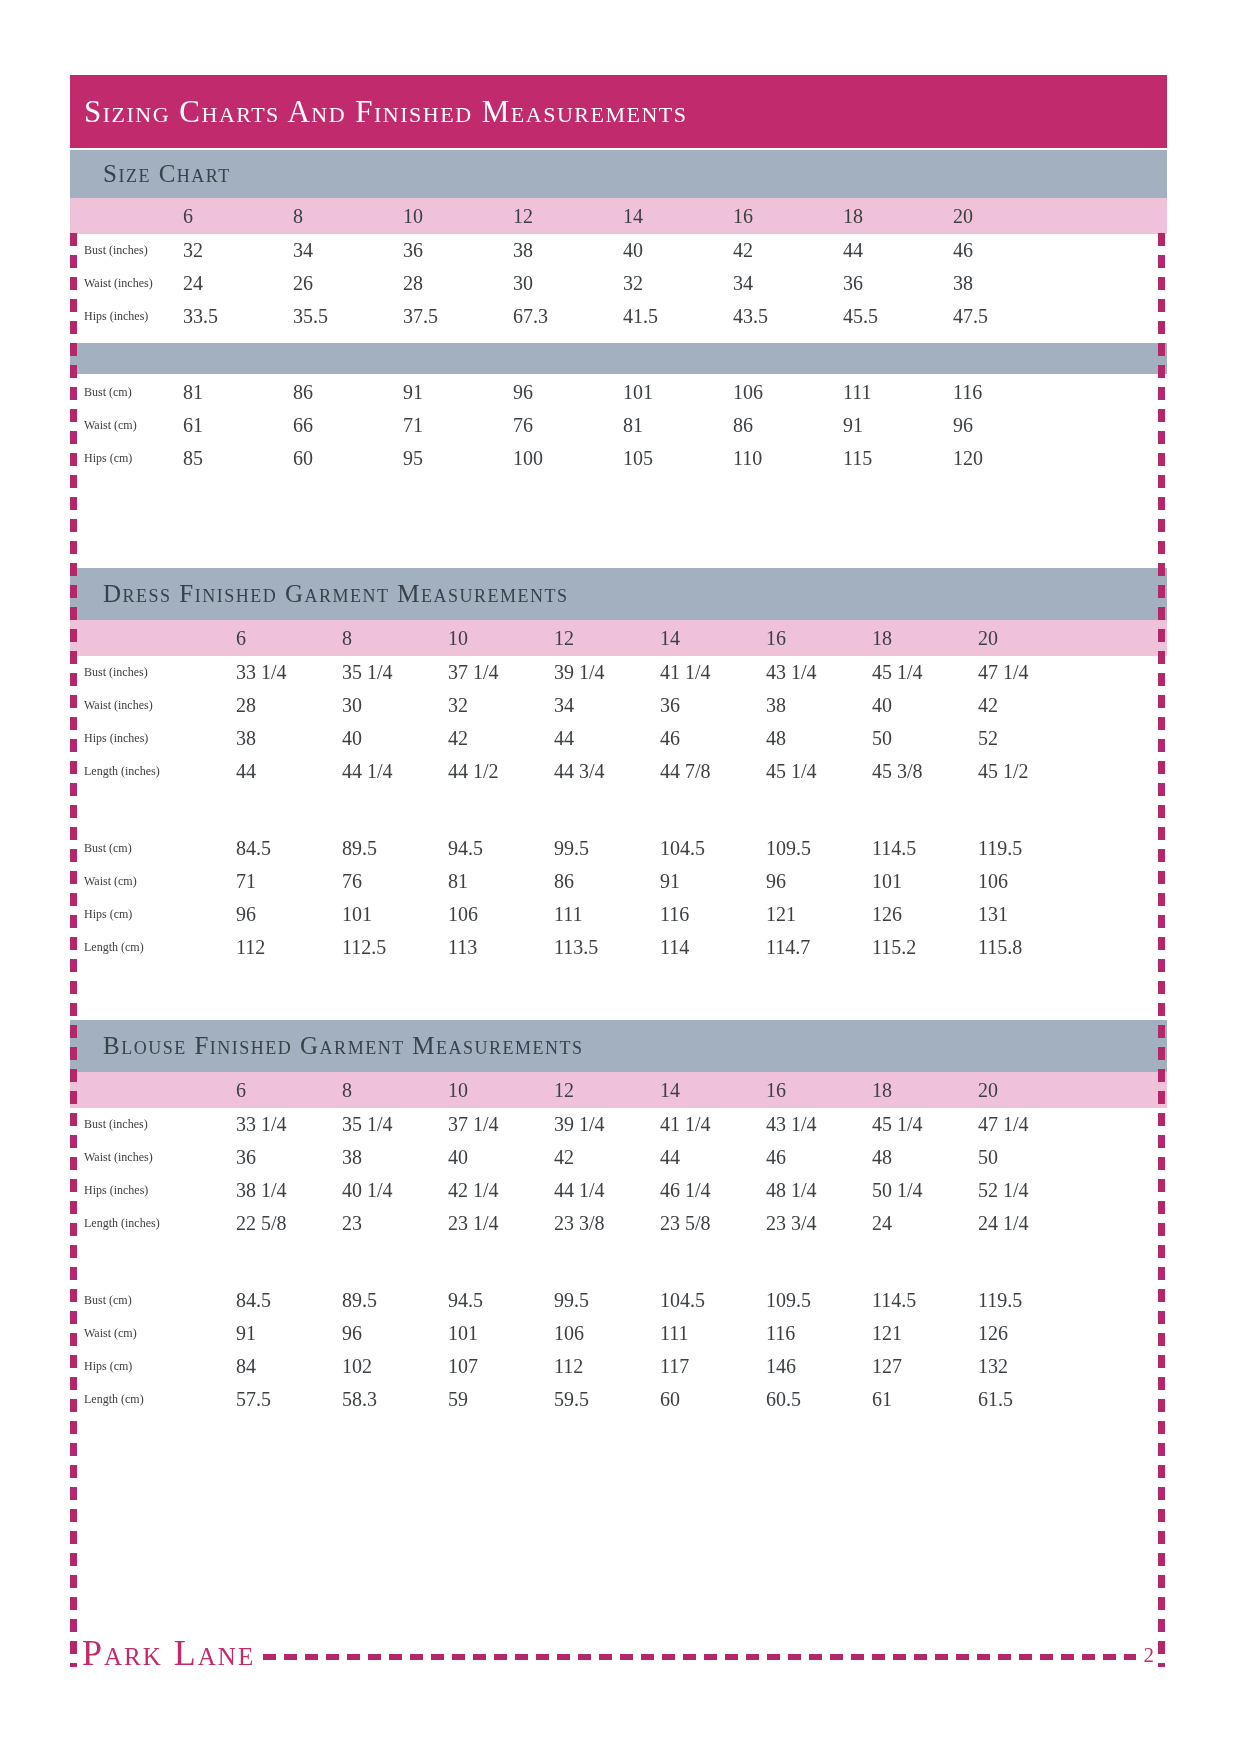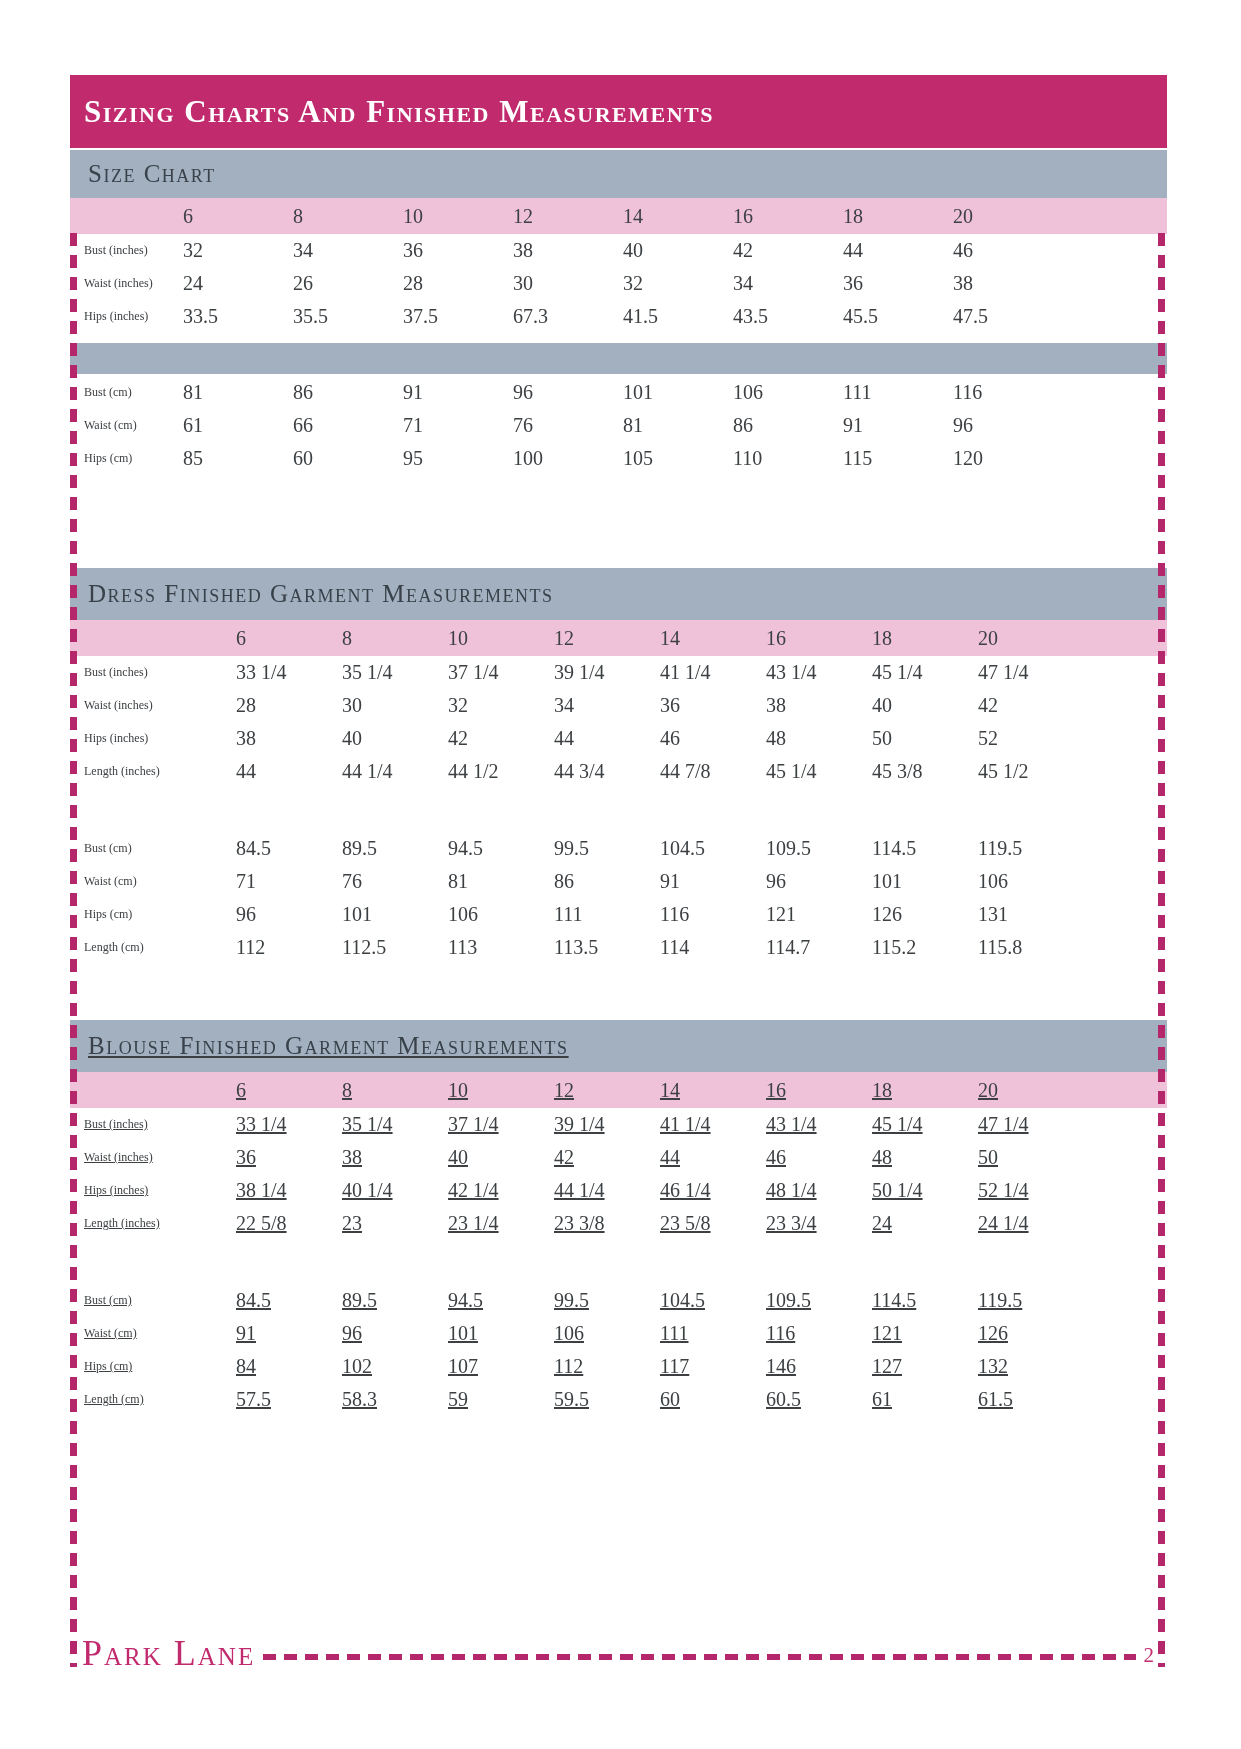--- a/index.html
+++ b/index.html
@@ -19,31 +19,31 @@
   }
   .vdash.left{left:70px;}
   .vdash.right{left:1158px;}
 
   
   .title-bar{
     position:absolute; left:70px; top:75px; width:1097px; height:73px;
     background:var(--magenta); display:flex; align-items:center;
   }
   .title-bar h1{
-    margin:0; padding-left:14px; font-size:31px; font-weight:bold;
+    margin:0; padding-left:14px; font-size:31px; font-weight:normal;
     color:#ffffff; font-variant:small-caps; letter-spacing:1.5px; white-space:nowrap;
   }
 
   
   .section{position:absolute; left:70px; width:1097px;}
-  .sec-0{top:150px;} .sec-1{top:568px;} .sec-2{top:1020px;text-decoration:underline;}
+  .sec-0{top:150px;} .sec-1{top:568px;} .sec-2{top:1020px;}
   .section-heading-bar{height:52px; background:var(--grey-bar); display:flex; align-items:center;}
   .sec-0 .section-heading-bar{height:48px;}
   .section-heading{
-    margin:0; padding-left:18px; font-size:25px; font-weight:normal;
+    margin:0; padding-left:33px; font-size:25px; font-weight:normal;
     color:#39424b; font-variant:small-caps; letter-spacing:1.5px; white-space:nowrap;
   }
 
   table{width:100%; border-collapse:collapse; table-layout:fixed;}
   col.c-label{width:166px;} col.c-size{width:106px;} col.c-fill{width:auto;}
   .sec-0 col.c-label{width:113px;} .sec-0 col.c-size{width:110px;}
 
   td{padding:0; vertical-align:middle; text-align:left; white-space:nowrap; overflow:visible;}
   thead td{height:36px; background:var(--pink-row); font-size:20px; color:var(--text);}
   tbody td{height:33px; font-size:20px; color:var(--text);}

